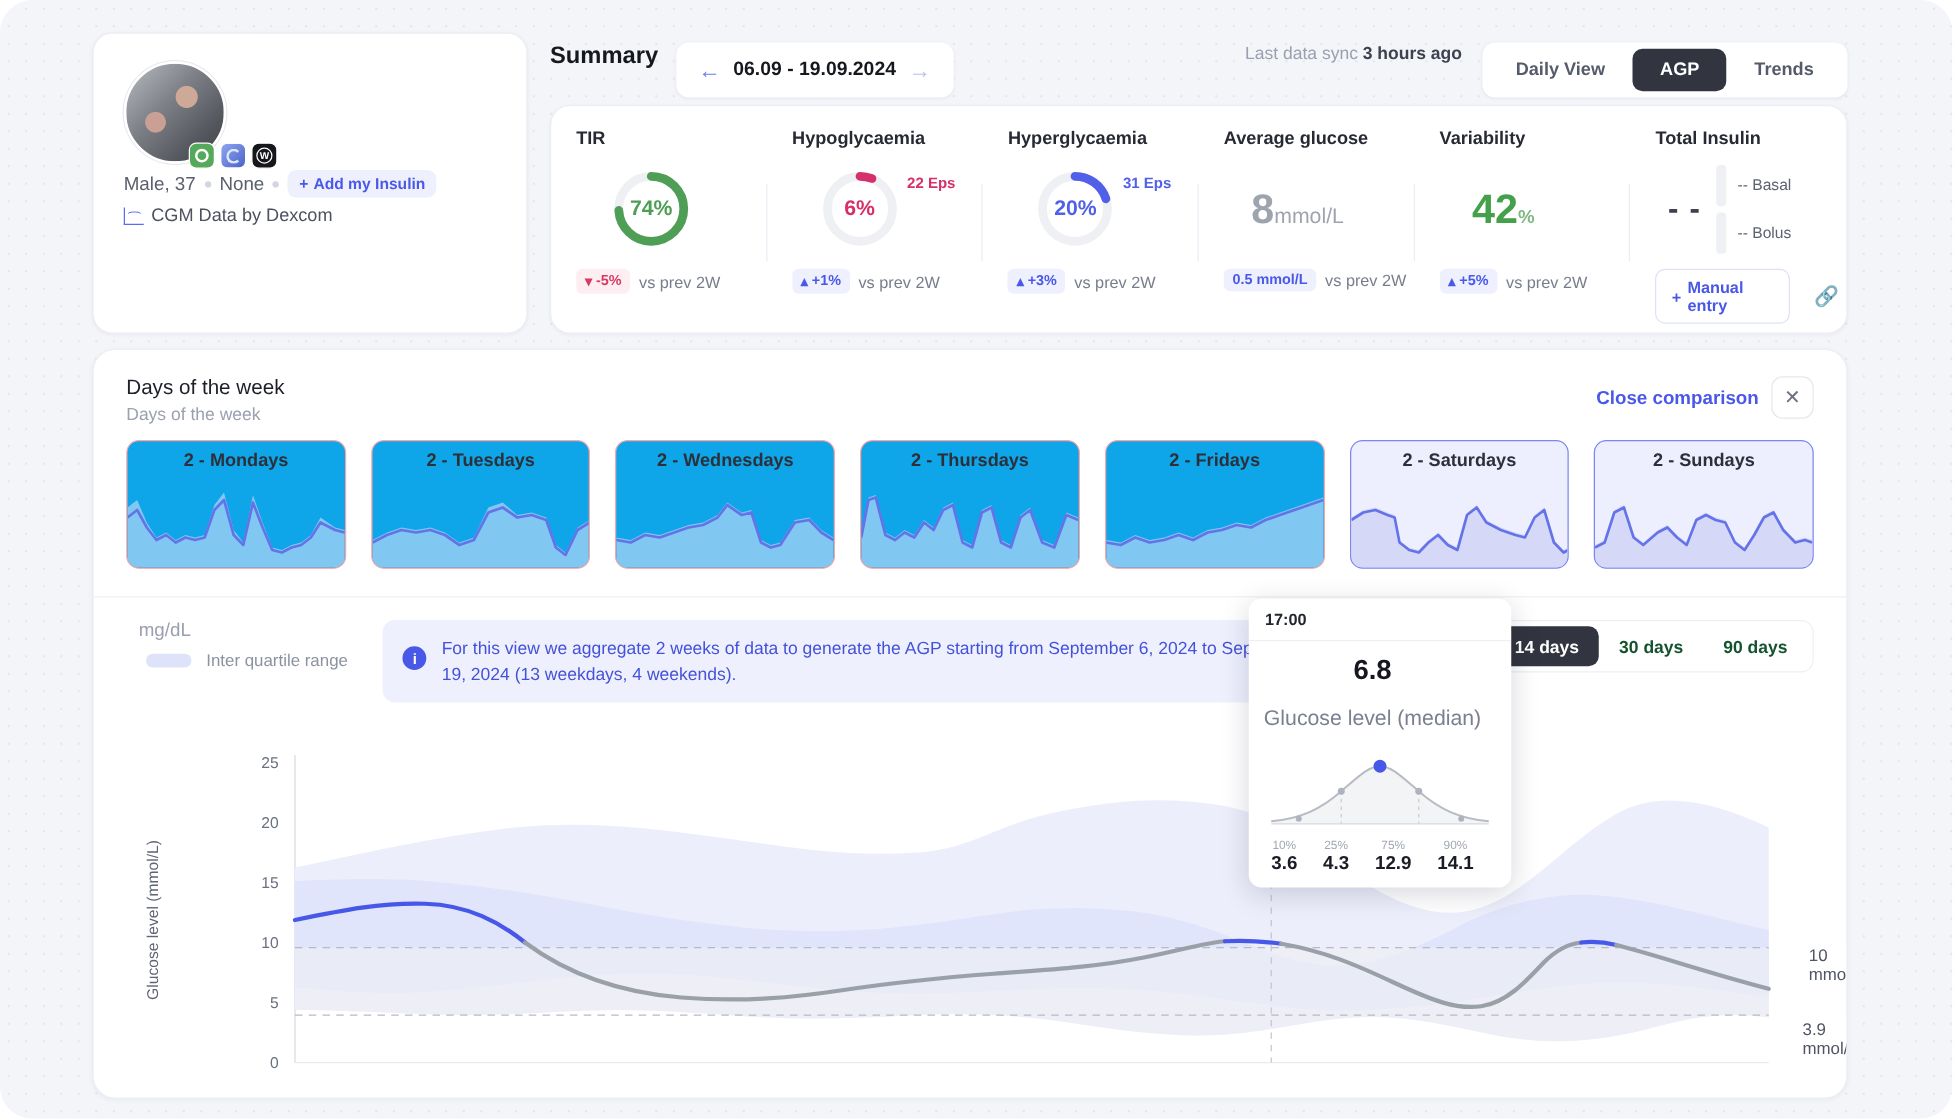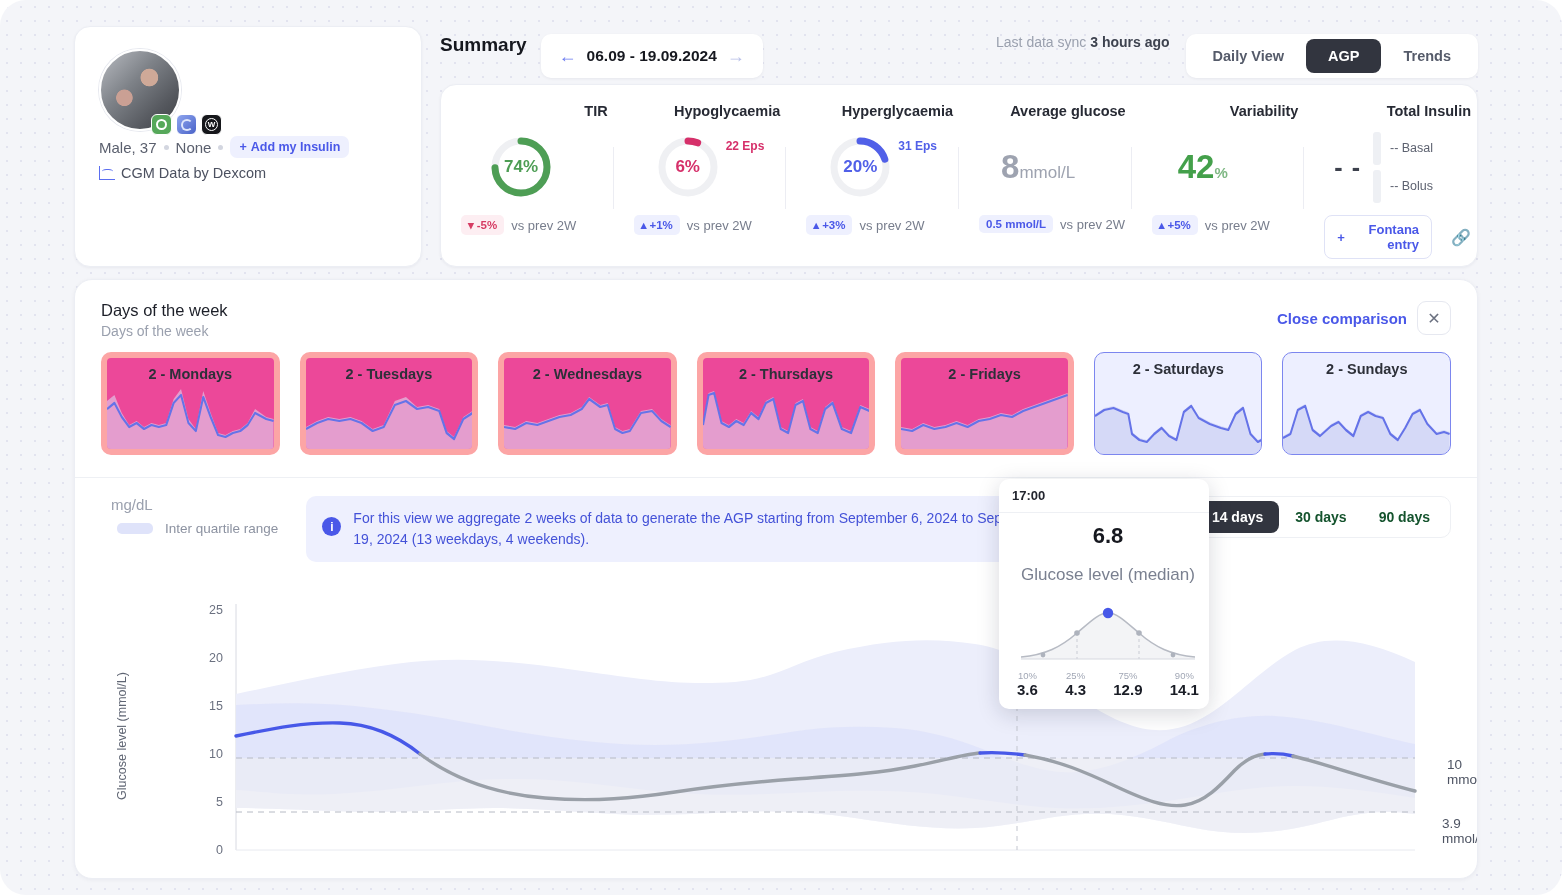--- a/index.html
+++ b/index.html
@@ -112,21 +112,21 @@
   .viewtab.active { background: #32353f; color: #fff; }
 
   .metrics {
     position: absolute; left: 440px; top: 84px;
     width: 1038px; height: 183px;
     background: #fff; border-radius: 16px;
     border: 1px solid #eceef4;
     box-shadow: 0 1px 3px rgba(20,22,50,.05);
     display: flex; padding: 18px 0 0 0;
   }
-  .metric { flex: 1; padding: 0 6px 0 20px; position: relative; text-align: right; }
+  .metric { flex: 1; padding: 0 6px 0 20px; position: relative; }
   .metric.sep:after {
     content: ""; position: absolute; right: 0; top: 44px; width: 1px; height: 62px; background: #ecedf3;
   }
   .m-title { font-size: 14.5px; font-weight: 700; color: #272a34; }
   .m-body { height: 96px; display: flex; align-items: center; }
   .m-foot { display: flex; align-items: center; gap: 7px; }
   .chip {
     font-size: 11.5px; font-weight: 700; padding: 3px 7px; border-radius: 5px;
     display: inline-flex; align-items: center; gap: 3px;
   }
@@ -176,21 +176,21 @@
   .close-cmp { font-size: 15px; font-weight: 700; color: #4a58e8; cursor: pointer; }
   .close-btn {
     width: 34px; height: 34px; border: 1px solid #e6e8f0; border-radius: 9px;
     display: flex; align-items: center; justify-content: center; color: #6b7180; cursor: pointer;
     font-size: 16px;
   }
   .dow-grid {
     display: flex; gap: 20px; padding: 13px 26px 0 26px;
   }
   .dow-card {
-    flex: 1; height: 103px; background: #ec4899; border: 6px solid #fca5a5;
+    flex: 1; height: 103px; background: #0ea5e9; border: 1px solid #fca5a5;
     border-radius: 10px; position: relative; overflow: hidden; cursor: pointer;
   }
   .dow-card.sel { background: #edefff; border: 1.5px solid #7c86ef; }
   .dow-lbl {
     position: absolute; top: 8px; left: 0; right: 0; text-align: center;
     font-size: 14.5px; font-weight: 700; color: #2d3039;
   }
   .dow-svg { position: absolute; left: 0; bottom: 0; width: 100%; height: 66px; }
 
   .divider { height: 1px; background: #eef0f4; margin: 22px 0 0 0; }
@@ -239,21 +239,21 @@
   }
 
   
   .tooltip {
     position: absolute; left: 999px; top: 479px; width: 210px;
     background: #fff; border-radius: 10px;
     box-shadow: 0 5px 22px rgba(20,22,50,.17);
     overflow: hidden; z-index: 40;
   }
   .tt-head { padding: 9px 13px; font-size: 13px; font-weight: 700; color: #23262f; border-bottom: 1px solid #eef0f4; }
-  .tt-body { padding: 10px 4px 11px 12px; text-align: center; }
+  .tt-body { padding: 10px 24px 11px 12px; text-align: center; }
   .tt-val { font-size: 22px; font-weight: 700; color: #16181f; }
   .tt-sub { font-size: 17px; color: #7a8090; margin-top: 16px; }
   .tt-curve { margin-top: 8px; }
   .tt-pcts { display: flex; justify-content: space-between; padding: 0 6px; margin-top: 1px; }
   .tt-col { text-align: center; }
   .tt-p { font-size: 9.5px; color: #a1a7b5; }
   .tt-n { font-size: 15px; font-weight: 700; color: #1a1d26; }
 </style>
 </head>
 <body>
@@ -419,21 +419,21 @@
             <div class="ins-row">
               <span class="ins-bar"></span>
               <span class="ins-lbl">-- Bolus</span>
             </div>
           </div>
         </div>
       </div>
       <div class="m-foot">
         <span class="manual">
           <span>+</span>
-          <span>Fontana entry</span>
+          <span>Manual entry</span>
         </span>
         <span class="link-ico">🔗</span>
       </div>
     </div>
   </div>
 
   <div class="panel">
 
     <div class="dow-head">
       <div>

